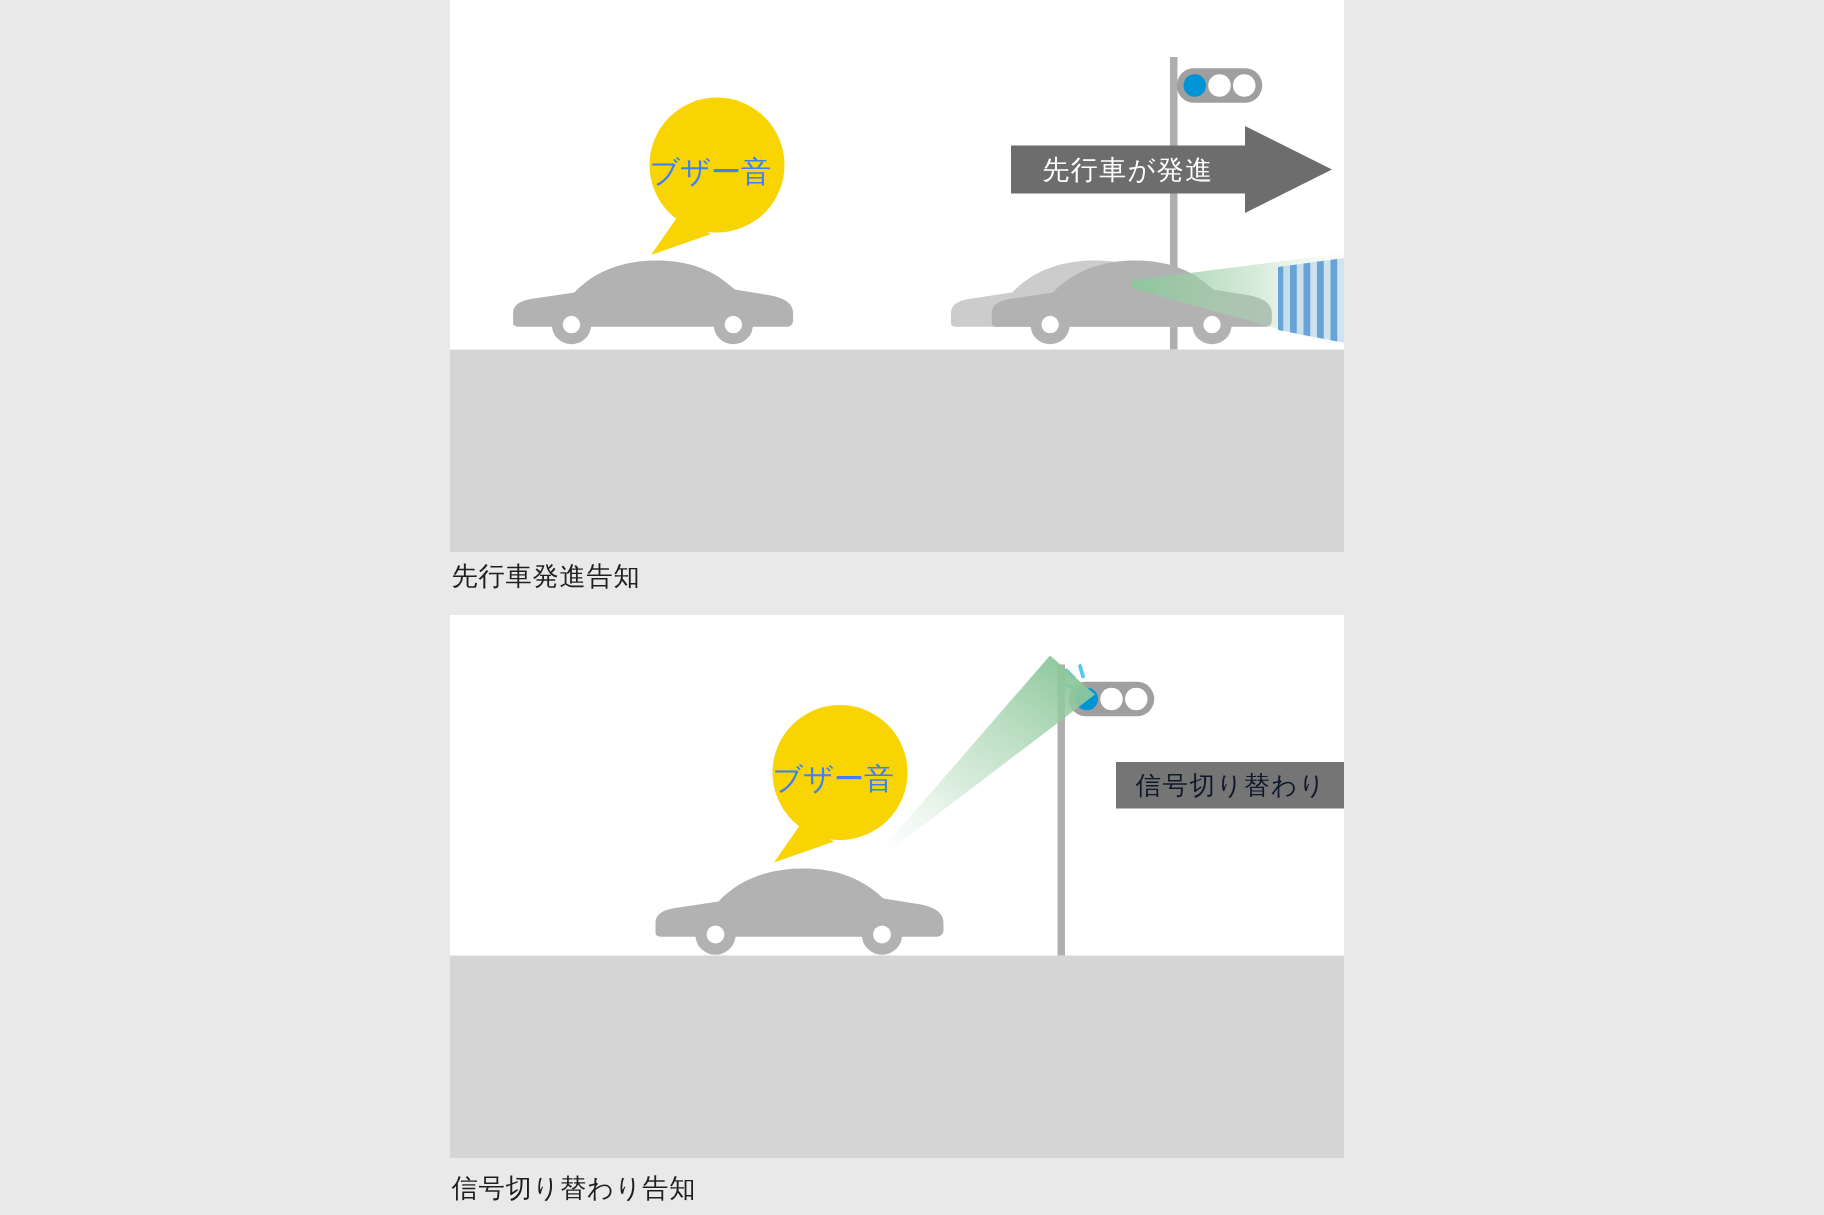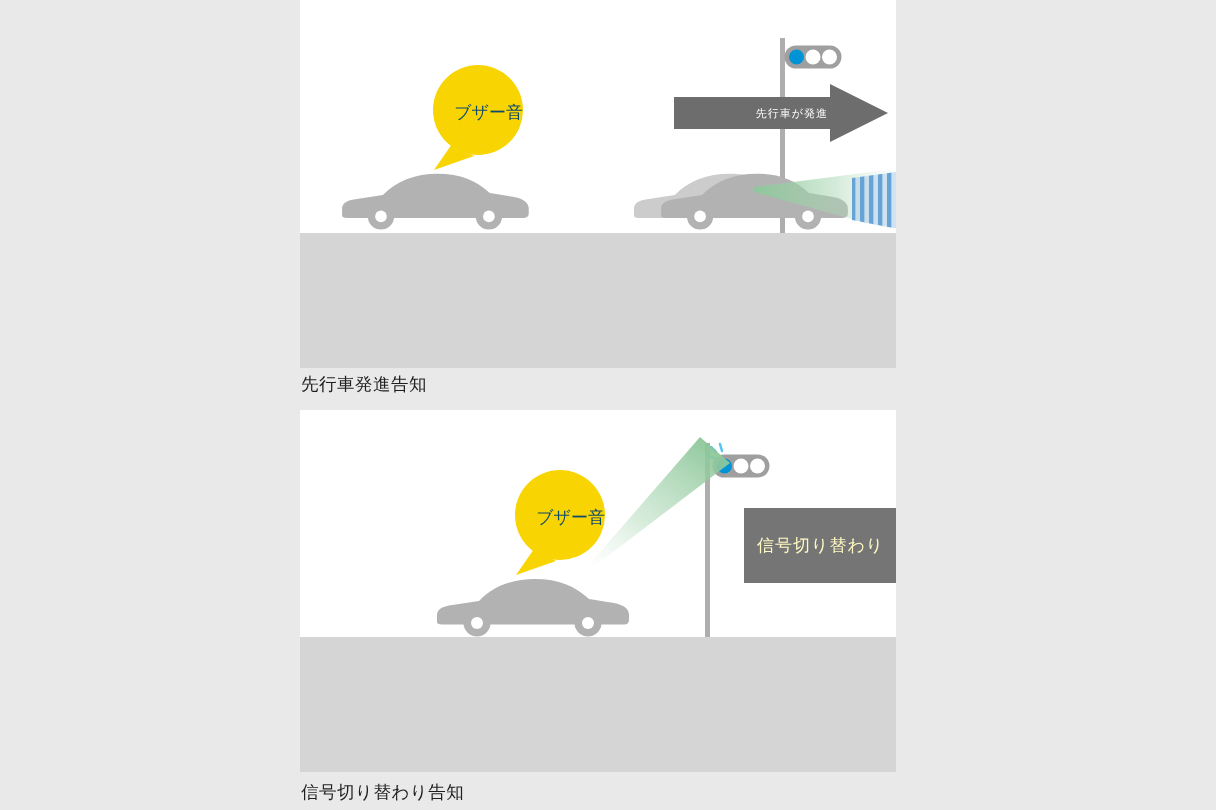--- a/index.html
+++ b/index.html
@@ -12,28 +12,28 @@
   #panel-top{top:0;height:368px;}
   #panel-bottom{top:410px;height:362px;}
   .road{position:absolute;left:0;right:0;bottom:0;height:135px;background:var(--road,#d5d5d5);}
   .abs{position:absolute;}
   .pole{position:absolute;width:5px;background:var(--pole,#aeaeae);}
   .caption{position:absolute;left:301px;font-size:17.5px;color:#1e1e1e;letter-spacing:.5px;}
   #caption-top{top:372px;text-align:right;}
   #caption-bottom{top:780px;}
   .bubble{position:absolute;width:112px;height:112px;}
   .bubble svg{position:absolute;left:0;top:0;}
-  .bubble-text{position:absolute;left:5px;top:39px;width:90px;text-align:right;
-    font-size:17px;color:#0c4a6e;}
+  .bubble-text{position:absolute;left:5px;top:39px;width:90px;text-align:left;
+    font-size:20px;color:#3b82f6;}
   .arrow-wrap{position:absolute;left:374px;top:84px;width:215px;height:58px;}
   .arrow-label{position:absolute;left:0;top:13px;width:156px;height:32px;
     display:flex;align-items:center;justify-content:center;
-    color:#fff;font-size:11px;letter-spacing:1px;white-space:nowrap;margin-left:40px;}
+    color:#fff;font-size:18px;letter-spacing:1px;white-space:nowrap;}
   .sign-label{position:absolute;left:444px;top:98px;background:var(--sign,#757575);
-    color:#fef9c3;font-size:17px;letter-spacing:1px;padding:26px 13px;white-space:nowrap;text-align:center;}
+    color:#0f172a;font-size:17px;letter-spacing:1px;padding:4px 13px;white-space:nowrap;text-align:center;}
 </style>
 </head>
 <body>
 
 <svg width="0" height="0" style="position:absolute" aria-hidden="true">
   <defs>
     <g id="car-body">
       <path d="M12,56 L12,49 C12,44 16,41 24,39.5 L54,35 C68,20 88,13 110,13 C134,13 150,20 164,33 L189,37 C199,39 204,43 204,49 L204,54 C204,57 202,58.5 199,58.5 L17,58.5 C13.5,58.5 12,57.5 12,56 Z" fill="currentColor"></path>
     </g>
     <g id="car-full">

